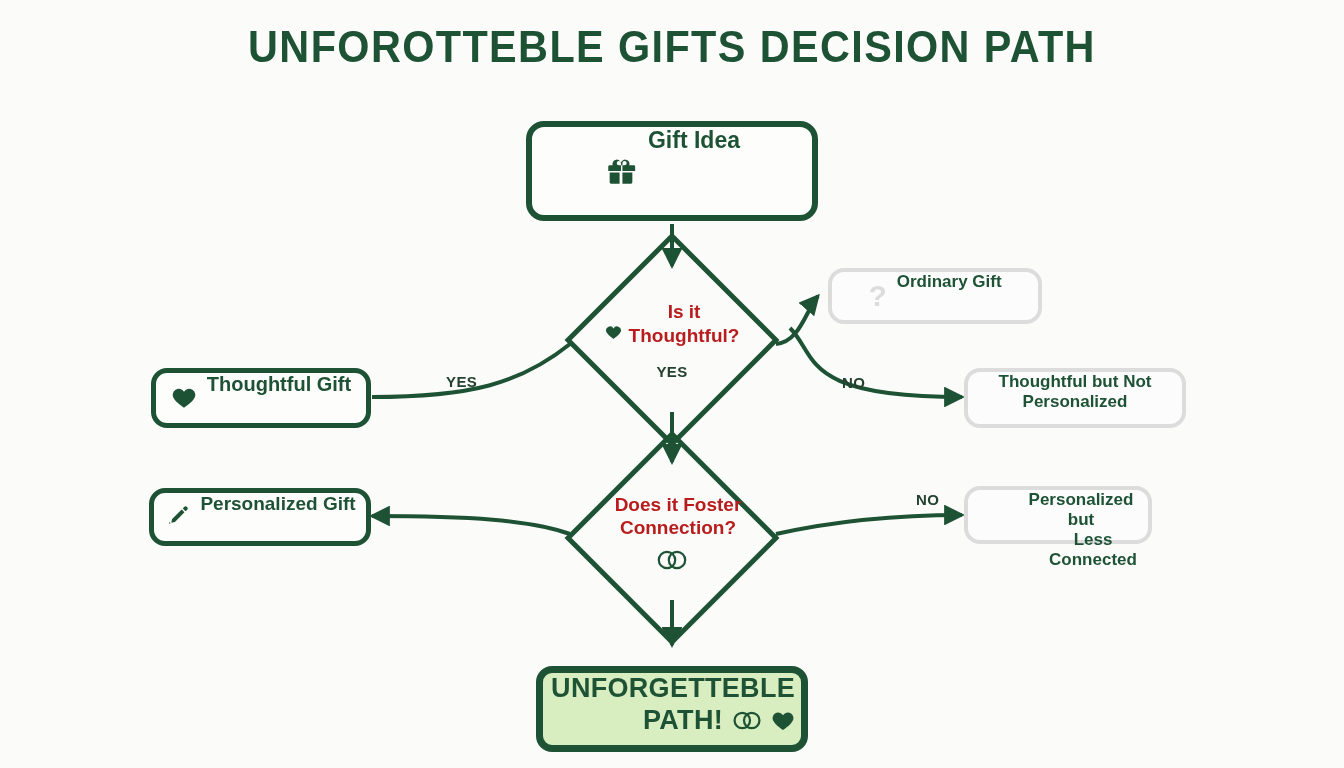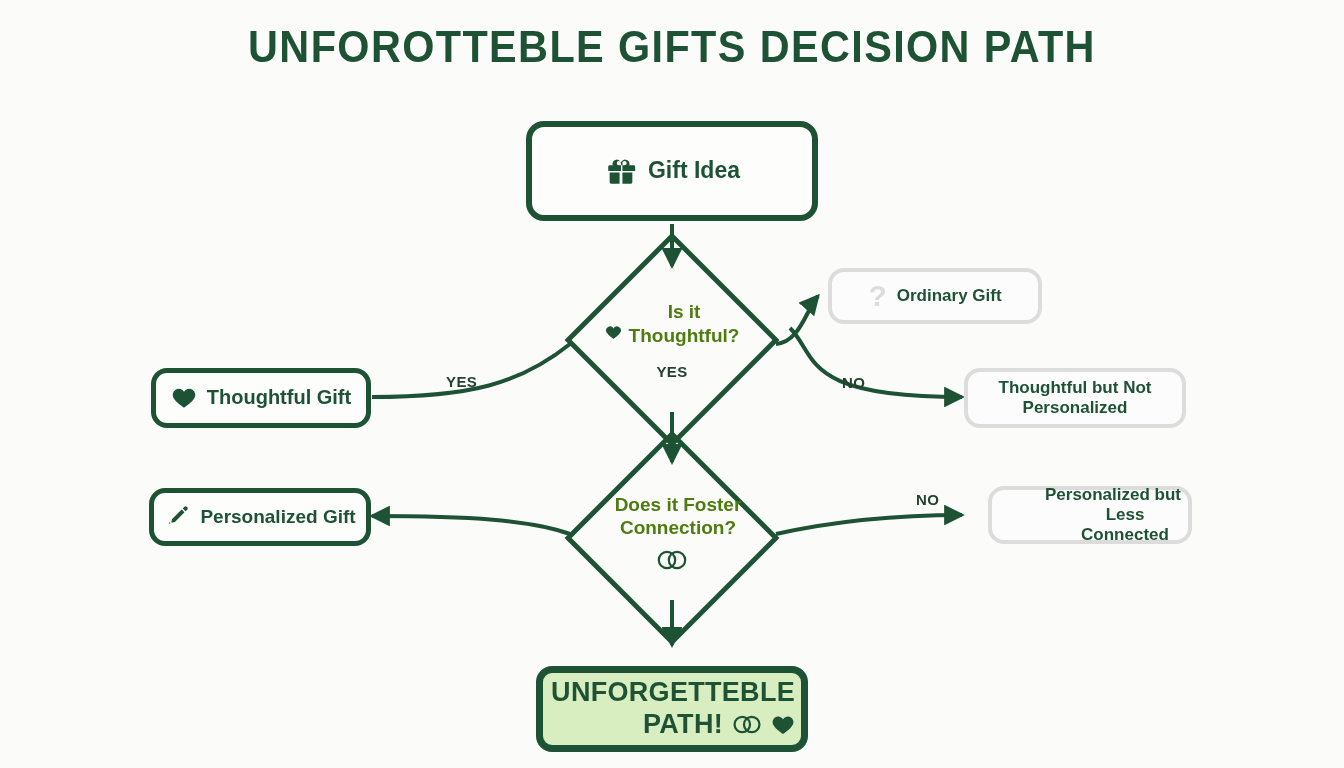--- a/index.html
+++ b/index.html
@@ -37,21 +37,20 @@
     font-size: 44px;
     letter-spacing: 1.5px;
     transform: scaleX(0.94);
     white-space: nowrap;
   }
 
   
   .node {
     position: absolute;
     display: flex;
-    align-items: center;
     justify-content: center;
     gap: 10px;
     text-align: center;
     color: #1e5235;
     font-weight: bold;
     background: #fdfdfc;
   }
   .node.primary {
     border: 6px solid #1e5235;
     border-radius: 18px;
@@ -91,21 +90,21 @@
     left: 50%; top: 50%;
     width: 152px; height: 152px;
     margin-left: -76px; margin-top: -76px;
     border: 5px solid #1e5235;
     transform: rotate(45deg);
     background: transparent;
   }
   .diamond .dtext {
     position: relative;
     z-index: 2;
-    color: #4d7c0f;
+    color: #b91c1c;
     font-size: 19px;
     font-weight: bold;
     line-height: 1.22;
     text-align: center;
     display: flex;
     align-items: center;
     justify-content: center;
     gap: 7px;
   }
   .diamond .dsub {
@@ -234,21 +233,21 @@
 
   <div class="node strong" style="left:149px; top:488px; width:222px; height:58px; font-size:19px;">
     <span class="icon">
       <svg width="26" height="26" viewBox="0 0 24 24" fill="#1e5235" aria-hidden="true">
         <path d="M18.8 2.6a1.6 1.6 0 0 1 2.3 0l.3.3a1.6 1.6 0 0 1 0 2.3l-1.5 1.5-2.6-2.6 1.5-1.5zM16.3 5.1l2.6 2.6-8.8 8.8-3.4.8.8-3.4 8.8-8.8zM4.6 18.2l1.6-.4-1.2-1.2-.4 1.6z"></path>
       </svg>
     </span>
     <span class="label">Personalized Gift</span>
   </div>
 
-  <div class="node muted" style="left:988px; top:486px; width:204px; height:58px;padding-left:46px;">
+  <div class="node muted" style="left:964px; top:486px; width:188px; height:58px;padding-left:46px;">
     <span class="label">
       <span style="display:block;">Personalized but</span>
       <span style="display:block;margin-left:24px;">Less Connected</span>
     </span>
   </div>
 
   <div class="node result" style="left:536px; top:644px; width:272px; height:86px;">
     <span class="label" style="text-align:right; width:100%; padding-right:6px;">
       <span style="display:block;">UNFORGETTEBLE</span>
       <span style="display:flex; align-items:center; justify-content:flex-end; gap:8px;">

